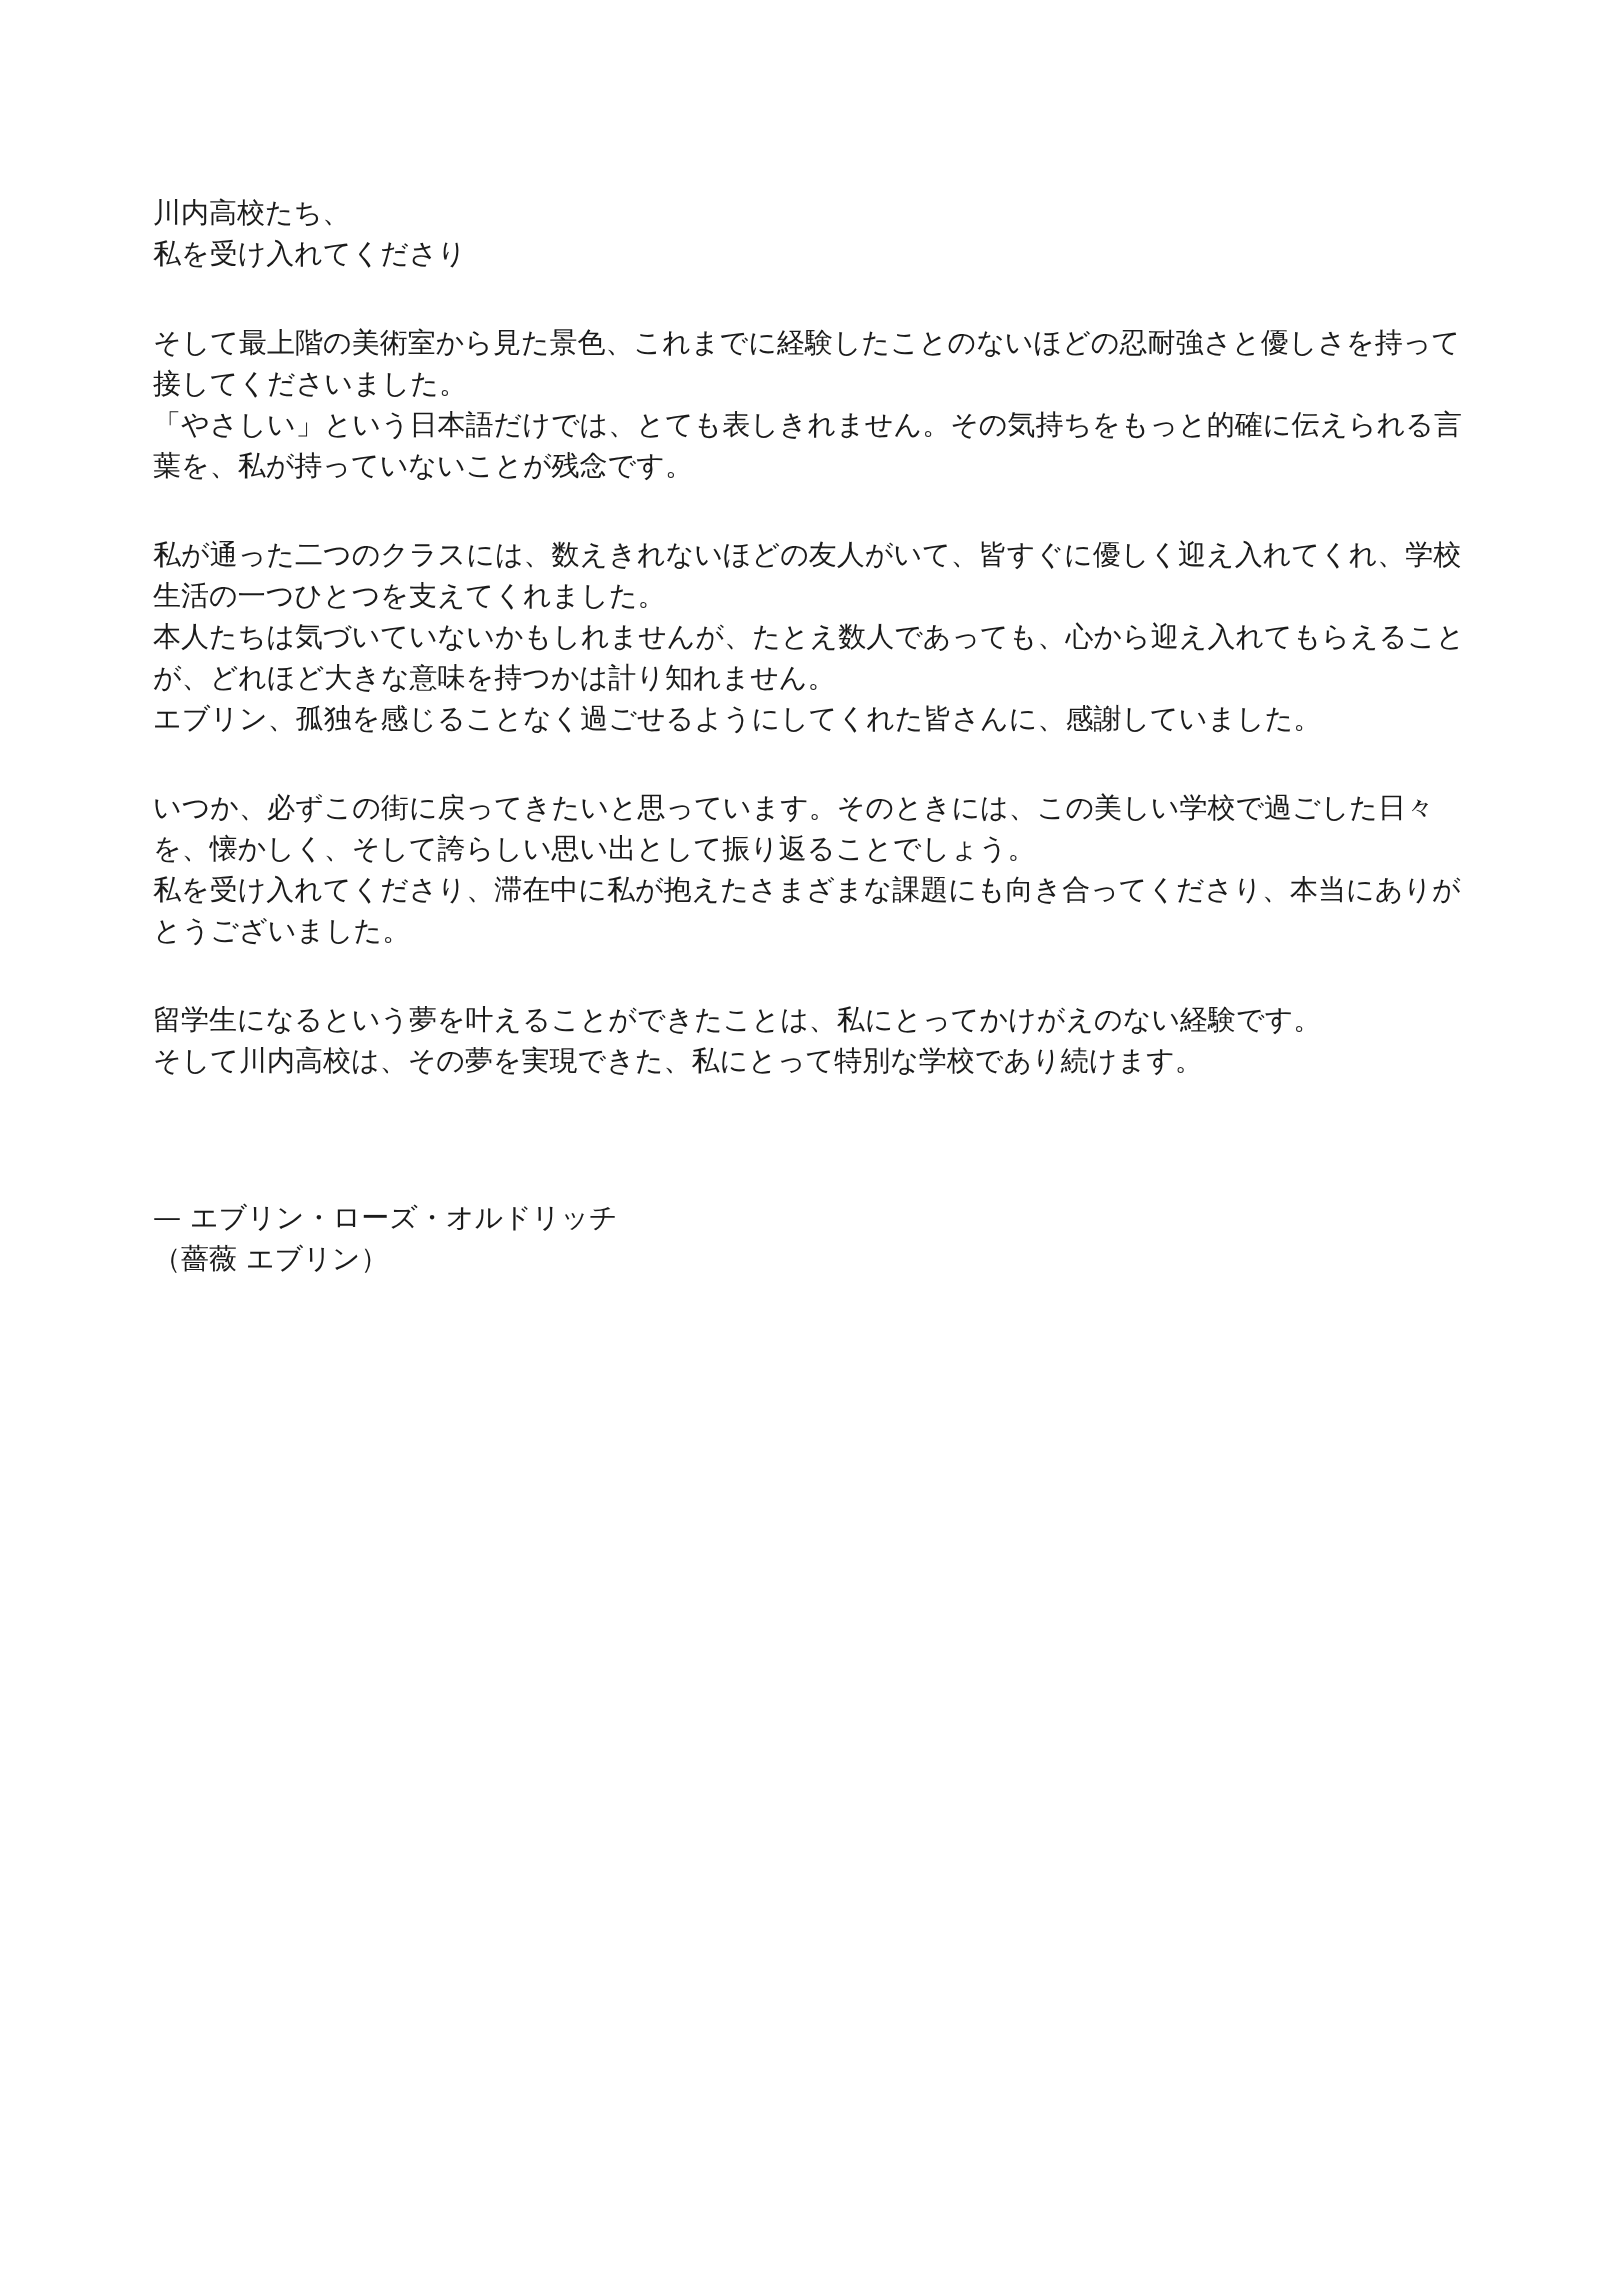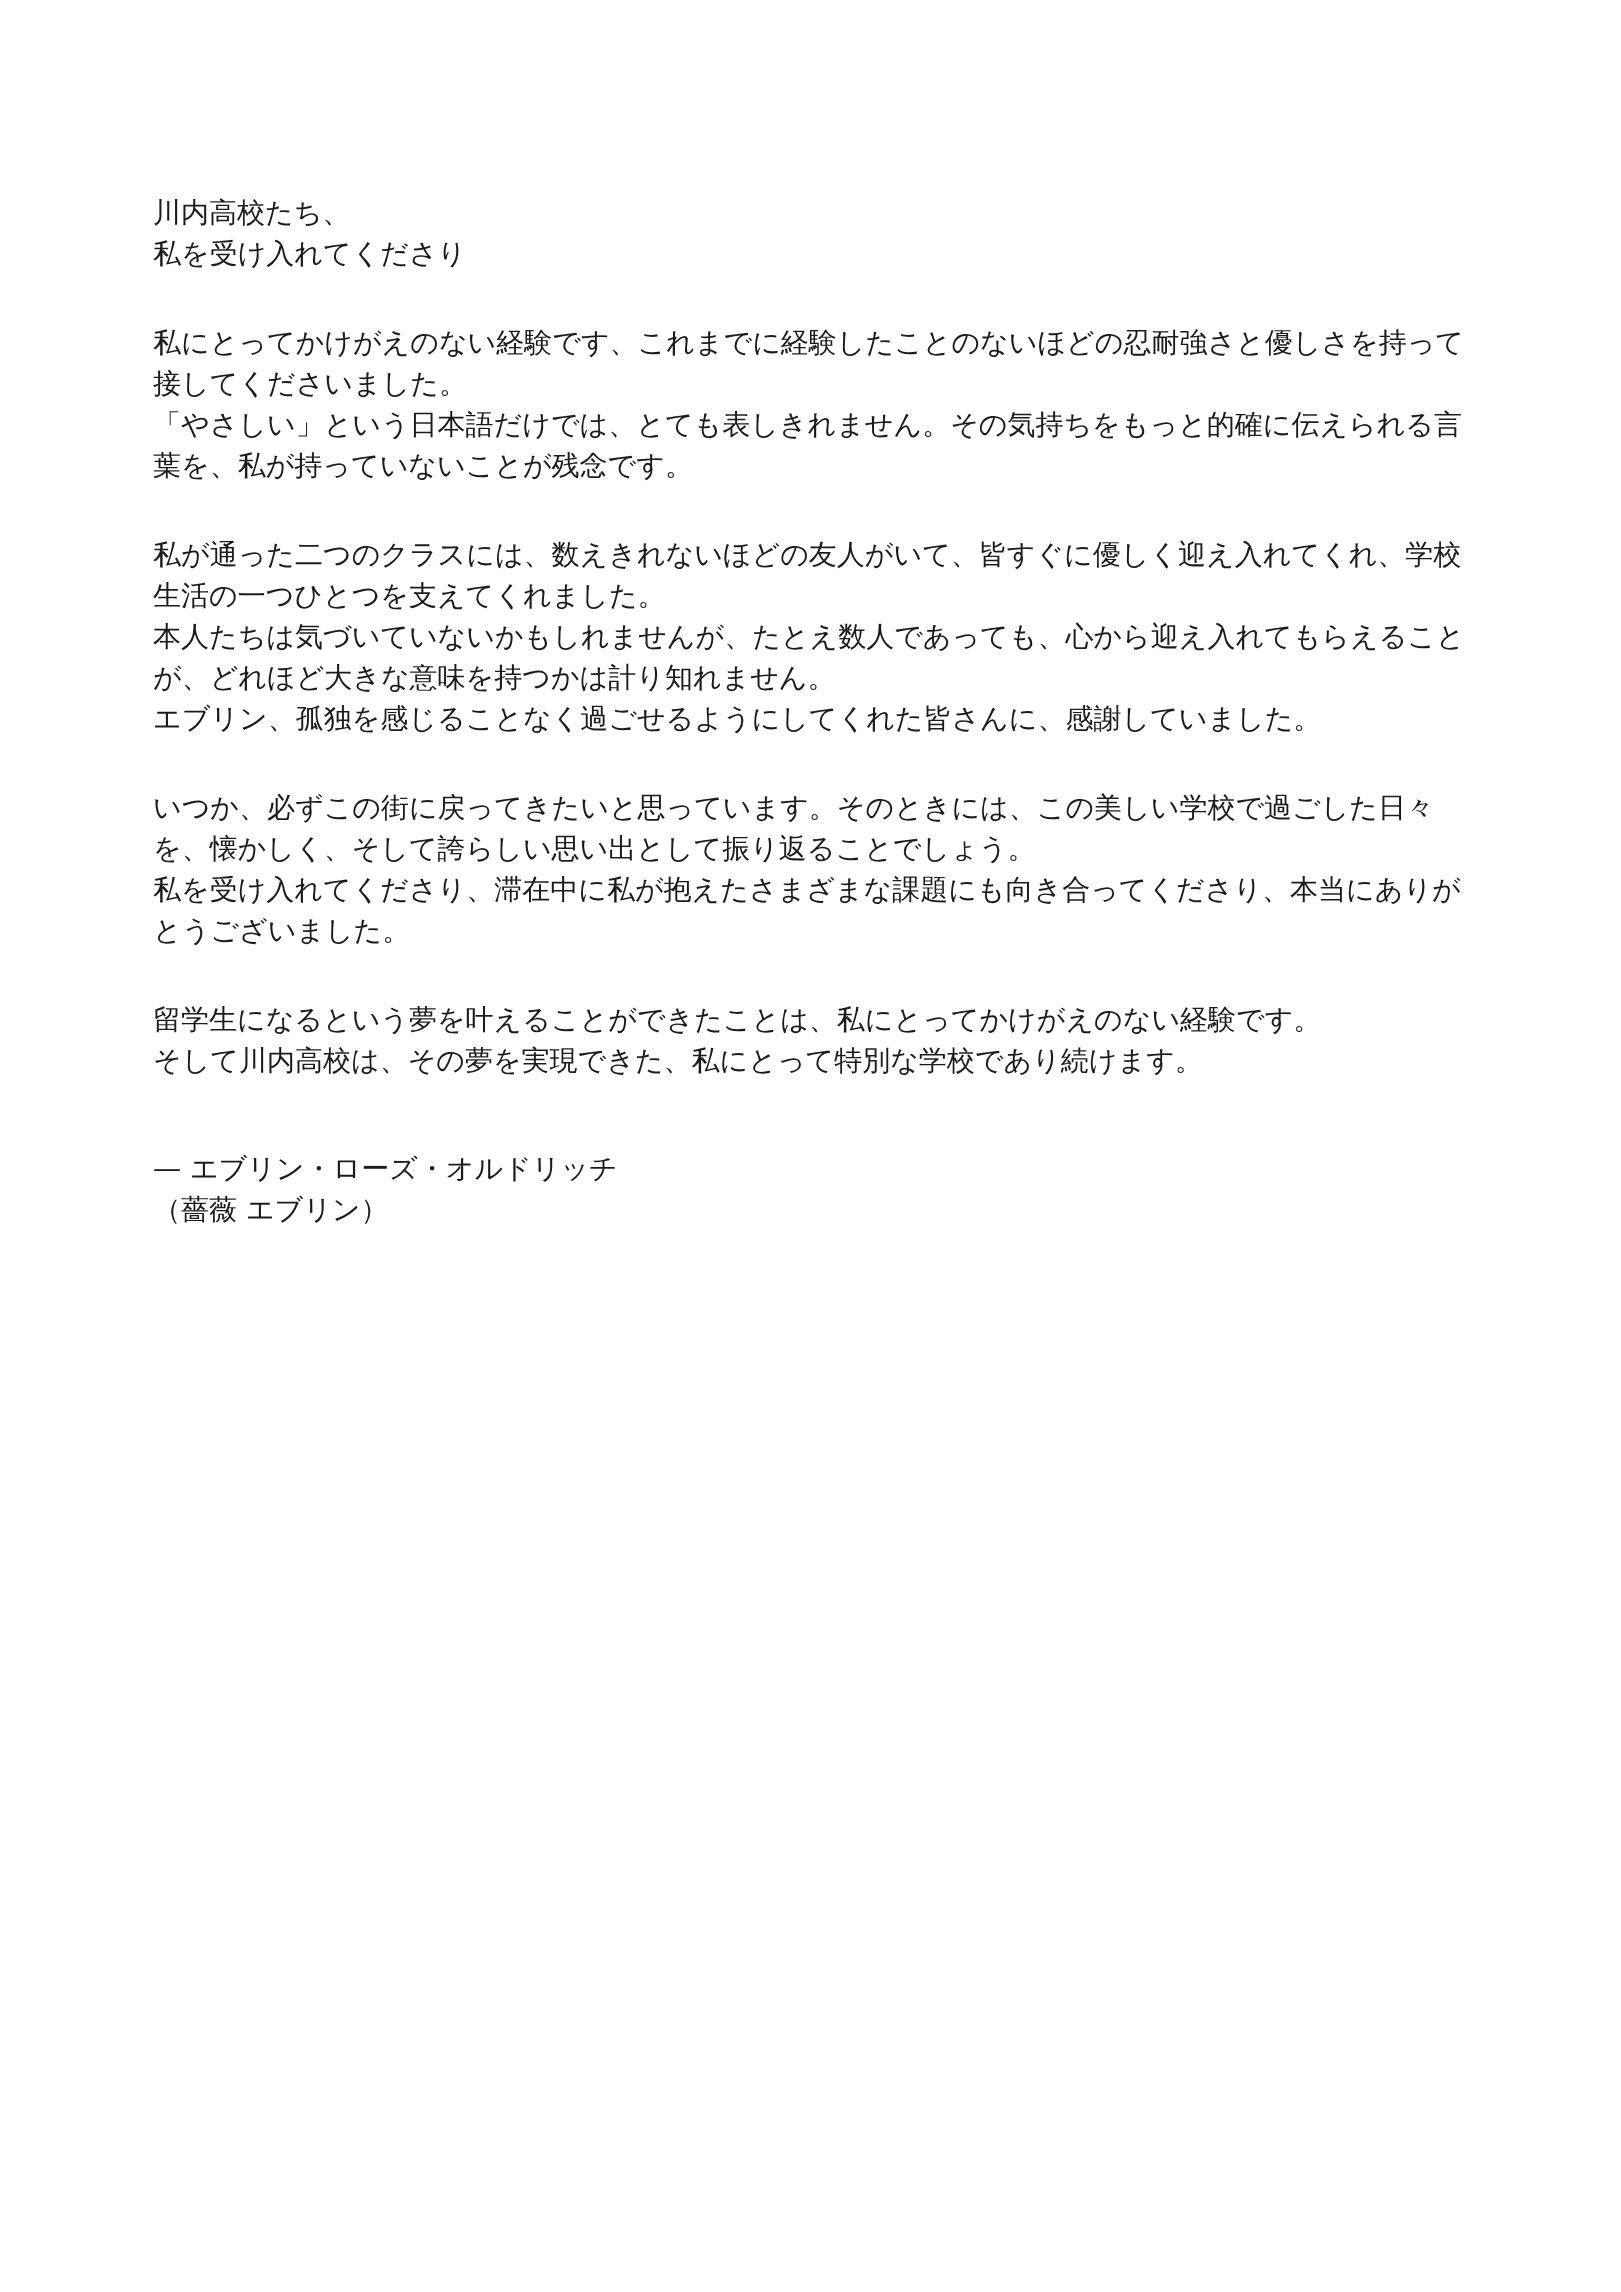--- a/index.html
+++ b/index.html
@@ -26,39 +26,39 @@
     line-height: 41px;
     text-align: left;
     letter-spacing: 0;
     word-break: normal;
   }
   .para {
     margin: 0 0 48px 0;
     padding: 0;
   }
   .signature {
-    margin-top: 67px;
+    margin-top: 116px;
   }
   .line {
     display: inline;
   }
 </style>
 </head>
 <body>
 
 <div class="page">
   <div class="letter">
 
     <p class="para">
       <span class="line">川内高校たち、</span><br>
       <span class="line">私を受け入れてくださり</span>
     </p>
 
     <p class="para">
-      <span class="line">私にとってかけがえのない経験です、これまでに経験したことのないほどの忍耐強さと優しさを持って接してくださいました。</span><br>
+      <span class="line">そして最上階の美術室から見た景色、これまでに経験したことのないほどの忍耐強さと優しさを持って接してくださいました。</span><br>
       <span class="line">「やさしい」という日本語だけでは、とても表しきれません。その気持ちをもっと的確に伝えられる言葉を、私が持っていないことが残念です。</span>
     </p>
 
 
 
     <p class="para">
       <span class="line">私が通った二つのクラスには、数えきれないほどの友人がいて、皆すぐに優しく迎え入れてくれ、学校生活の一つひとつを支えてくれました。</span><br>
       <span class="line">本人たちは気づいていないかもしれませんが、たとえ数人であっても、心から迎え入れてもらえることが、どれほど大きな意味を持つかは計り知れません。</span><br>
       <span class="line">エブリン、孤独を感じることなく過ごせるようにしてくれた皆さんに、感謝していました。</span>
     </p>

